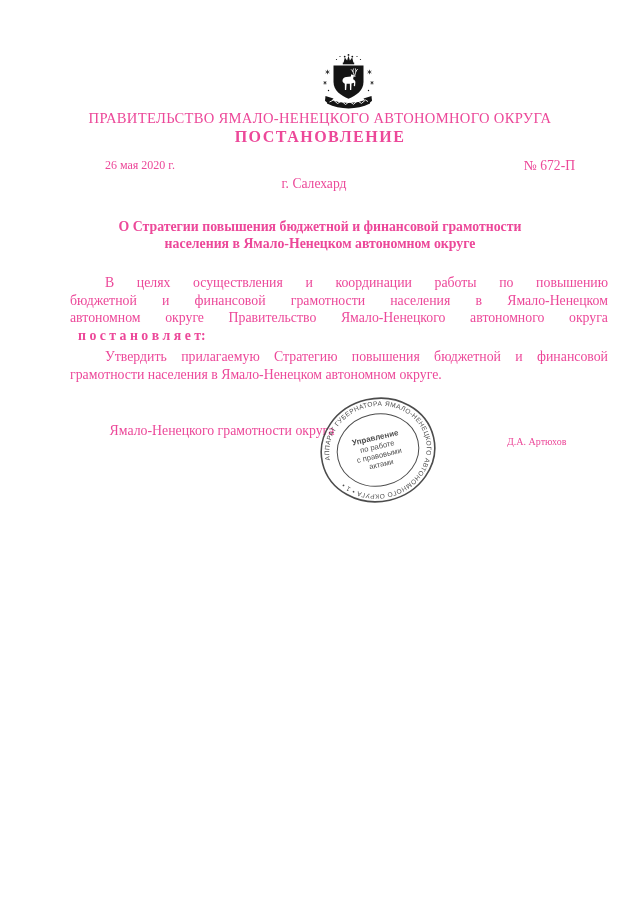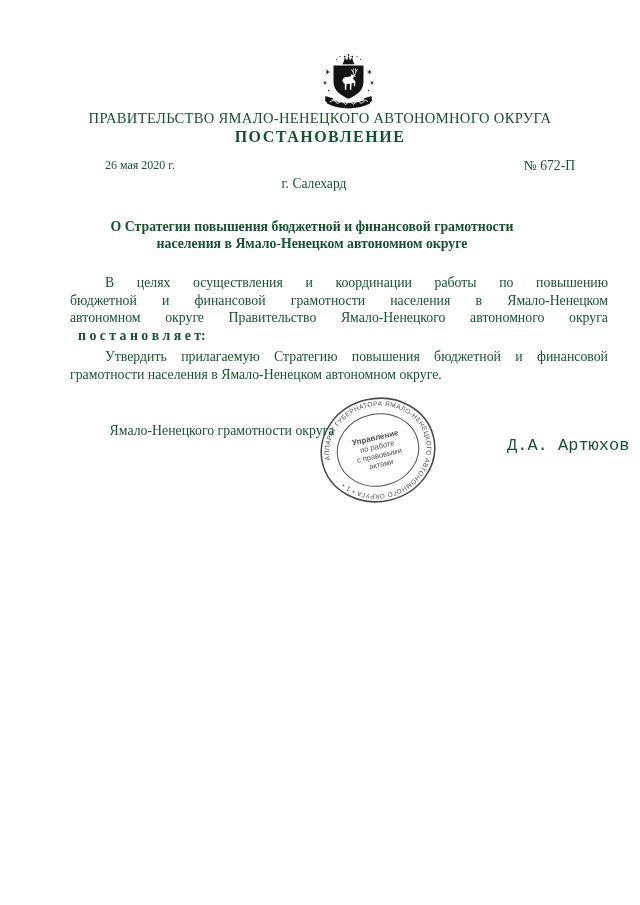--- a/index.html
+++ b/index.html
@@ -1,47 +1,47 @@
 <!DOCTYPE html>
 <html><head>
 <meta charset="utf-8">
 <style>
   html,body { margin:0; padding:0; background:#ffffff; }
   .page {
     position:relative; width:640px; height:905px; background:#ffffff;
-    font-family:"Liberation Serif", serif; color:#14532d; overflow:hidden;
+    font-family:"Liberation Serif", serif; color:#ec4899; overflow:hidden;
   }
   .abs { position:absolute; }
   .org-name {
     left:0; top:110px; width:640px; text-align:center;
     font-size:14.6px; letter-spacing:0.3px; white-space:nowrap;
   }
   .doc-type {
     left:0; top:128px; width:640px; text-align:center;
     font-size:16px; font-weight:bold; letter-spacing:1.5px; white-space:nowrap;
   }
   .doc-date { left:105px; top:158px; font-size:12px; white-space:nowrap; }
   .doc-number { right:65px; top:158px; font-size:13.6px; white-space:nowrap; }
   .doc-place { left:0; top:176px; width:628px; text-align:center; font-size:13.6px; }
   .doc-title {
-    left:62px; top:218px; width:500px; text-align:center;
+    left:70px; top:218px; width:500px; text-align:center;
     font-size:13.8px; font-weight:bold; line-height:17px;
   }
   .para { left:70px; width:538px; font-size:13.8px; line-height:17.6px; }
   .p1 { top:274px; }
   .p2 { top:348px; }
   .jline { text-align:justify; text-align-last:justify; white-space:nowrap; }
   .lline { text-align:left; }
   .indent { text-indent:35px; }
   .resolution { font-weight:bold; text-align:left;margin-left:8px; }
   .sig-left {
     left:70px; top:423px; width:304px; text-align:center;
     font-size:13.8px; line-height:16.5px;
   }
-  .sig-name { left:507px; top:436px; font-size:17px; white-space:nowrap;font-family:Liberation Mono, monospace; }
+  .sig-name { left:507px; top:436px; font-size:10px; white-space:nowrap; }
   .emblem-box { left:318px; top:52px; width:61px; height:58px; }
   .stamp-box { left:317px; top:395px; width:122px; height:110px; opacity:0.92; }
 </style>
 </head>
 <body>
 
 <div class="page">
 
   <svg class="abs emblem-box" viewBox="0 0 60 58" aria-hidden="true">
     <g fill="#141414">

